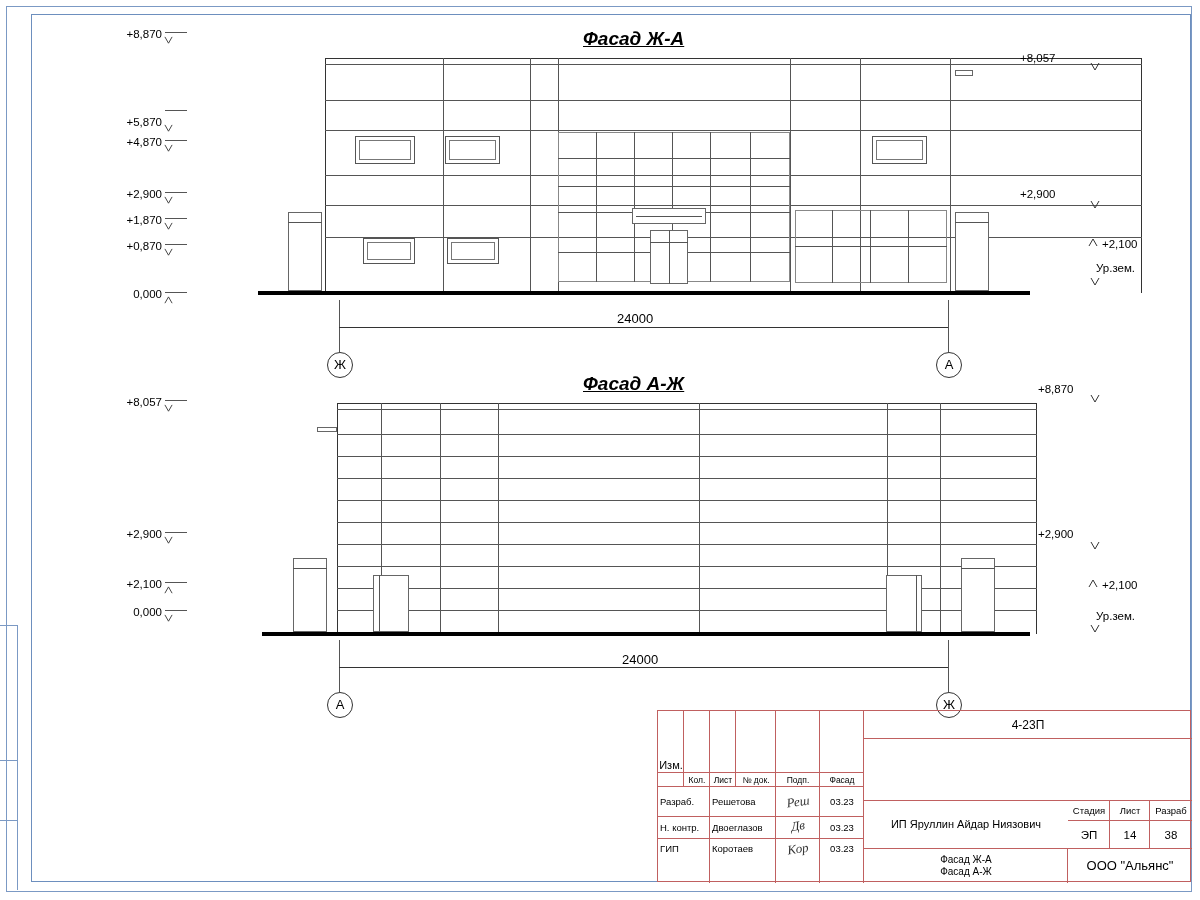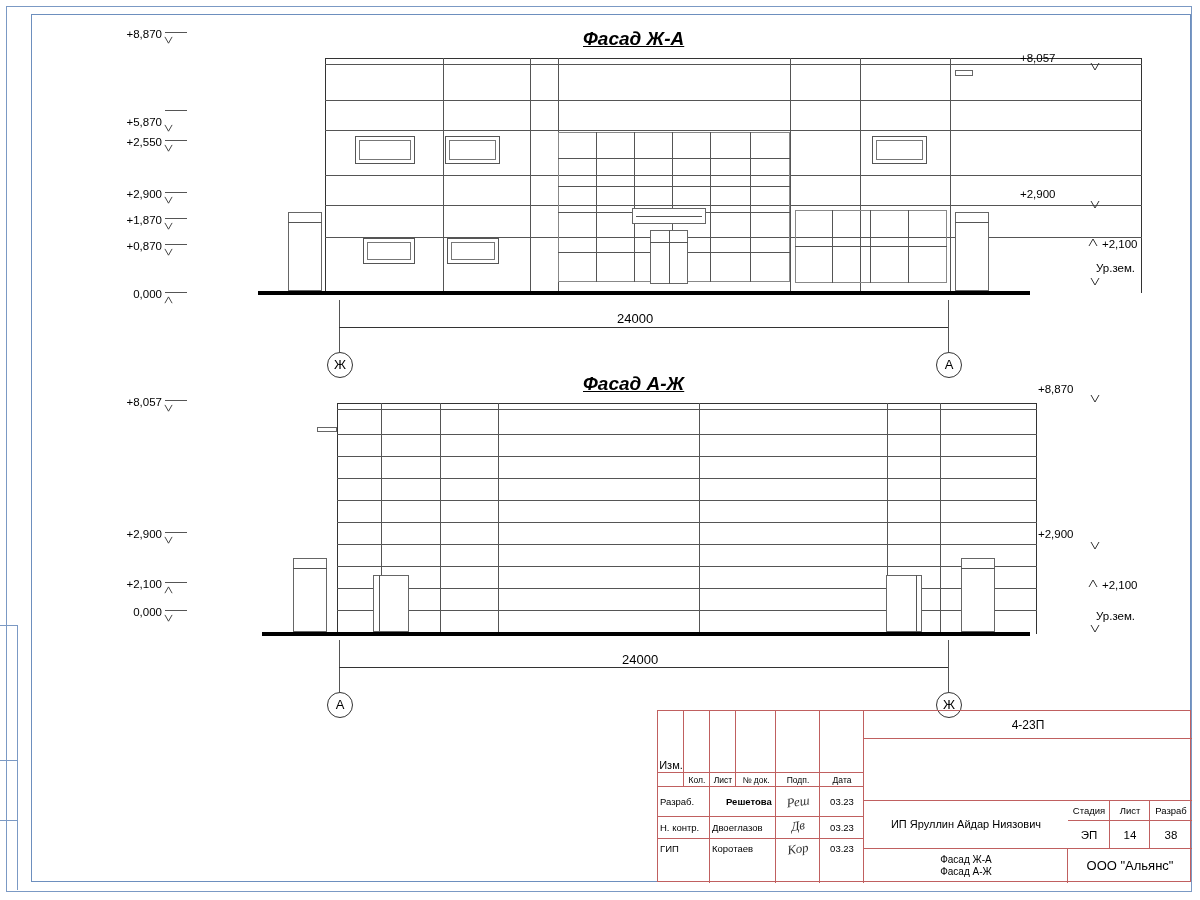--- a/index.html
+++ b/index.html
@@ -234,21 +234,21 @@
 
     <div class="lvl" style="left:62px; top:106px; width:100px;margin-top:10px;">
       <span>+5,870</span>
       <svg class="mark" viewBox="0 0 10 10">
           <polyline points="1,1 5,8 9,1" fill="none" stroke="#333" stroke-width="1"></polyline>
         </svg>
     </div>
     <div class="lvl-line" style="left:165px; top:110px; width:22px;"></div>
 
     <div class="lvl" style="left:62px; top:136px; width:100px;">
-      <span>+2,550</span>
+      <span>+4,870</span>
       <svg class="mark" viewBox="0 0 10 10">
           <polyline points="1,1 5,8 9,1" fill="none" stroke="#333" stroke-width="1"></polyline>
         </svg>
     </div>
     <div class="lvl-line" style="left:165px; top:140px; width:22px;"></div>
 
     <div class="lvl" style="left:62px; top:188px; width:100px;">
       <span>+2,900</span>
       <svg class="mark" viewBox="0 0 10 10">
           <polyline points="1,1 5,8 9,1" fill="none" stroke="#333" stroke-width="1"></polyline>
@@ -442,26 +442,26 @@
     <div class="txt" style="left:0; top:48px; width:26px; height:14px; font-size:11px;">Изм.</div>
     <div class="cell" style="left:26px; top:62px; width:26px; height:14px;"></div>
     <div class="txt" style="left:26px; top:62px; width:26px; height:14px; font-size:8.5px;">Кол.</div>
     <div class="cell" style="left:52px; top:62px; width:26px; height:14px;"></div>
     <div class="txt" style="left:52px; top:62px; width:26px; height:14px; font-size:8.5px;">Лист</div>
     <div class="cell" style="left:78px; top:62px; width:40px; height:14px;"></div>
     <div class="txt" style="left:78px; top:62px; width:40px; height:14px; font-size:8.5px;">№ док.</div>
     <div class="cell" style="left:118px; top:62px; width:44px; height:14px;"></div>
     <div class="txt" style="left:118px; top:62px; width:44px; height:14px; font-size:8.5px;">Подп.</div>
     <div class="cell" style="left:162px; top:62px; width:44px; height:14px;"></div>
-    <div class="txt" style="left:162px; top:62px; width:44px; height:14px; font-size:8.5px;">Дата</div>
+    <div class="txt" style="left:162px; top:62px; width:44px; height:14px; font-size:8.5px;">Фасад</div>
 
     <div class="cell" style="left:0; top:76px; width:52px; height:30px;"></div>
     <div class="txt" style="left:2px; top:76px; width:50px; height:30px; justify-content:flex-start;">Разраб.</div>
     <div class="cell" style="left:52px; top:76px; width:66px; height:30px;"></div>
-    <div class="txt" style="left:68px; top:76px; width:64px; height:30px; justify-content:flex-start;font-weight:bold;">Решетова</div>
+    <div class="txt" style="left:54px; top:76px; width:64px; height:30px; justify-content:flex-start;">Решетова</div>
     <div class="cell" style="left:118px; top:76px; width:44px; height:30px;"></div>
     <div class="txt sig" style="left:118px; top:76px; width:44px; height:30px;">Реш</div>
     <div class="cell" style="left:162px; top:76px; width:44px; height:30px;"></div>
     <div class="txt" style="left:162px; top:76px; width:44px; height:30px;">03.23</div>
 
     <div class="cell" style="left:0; top:106px; width:52px; height:22px;"></div>
     <div class="txt" style="left:2px; top:106px; width:50px; height:22px; justify-content:flex-start;">Н. контр.</div>
     <div class="cell" style="left:52px; top:106px; width:66px; height:22px;"></div>
     <div class="txt" style="left:54px; top:106px; width:64px; height:22px; justify-content:flex-start;">Двоеглазов</div>
     <div class="cell" style="left:118px; top:106px; width:44px; height:22px;"></div>

